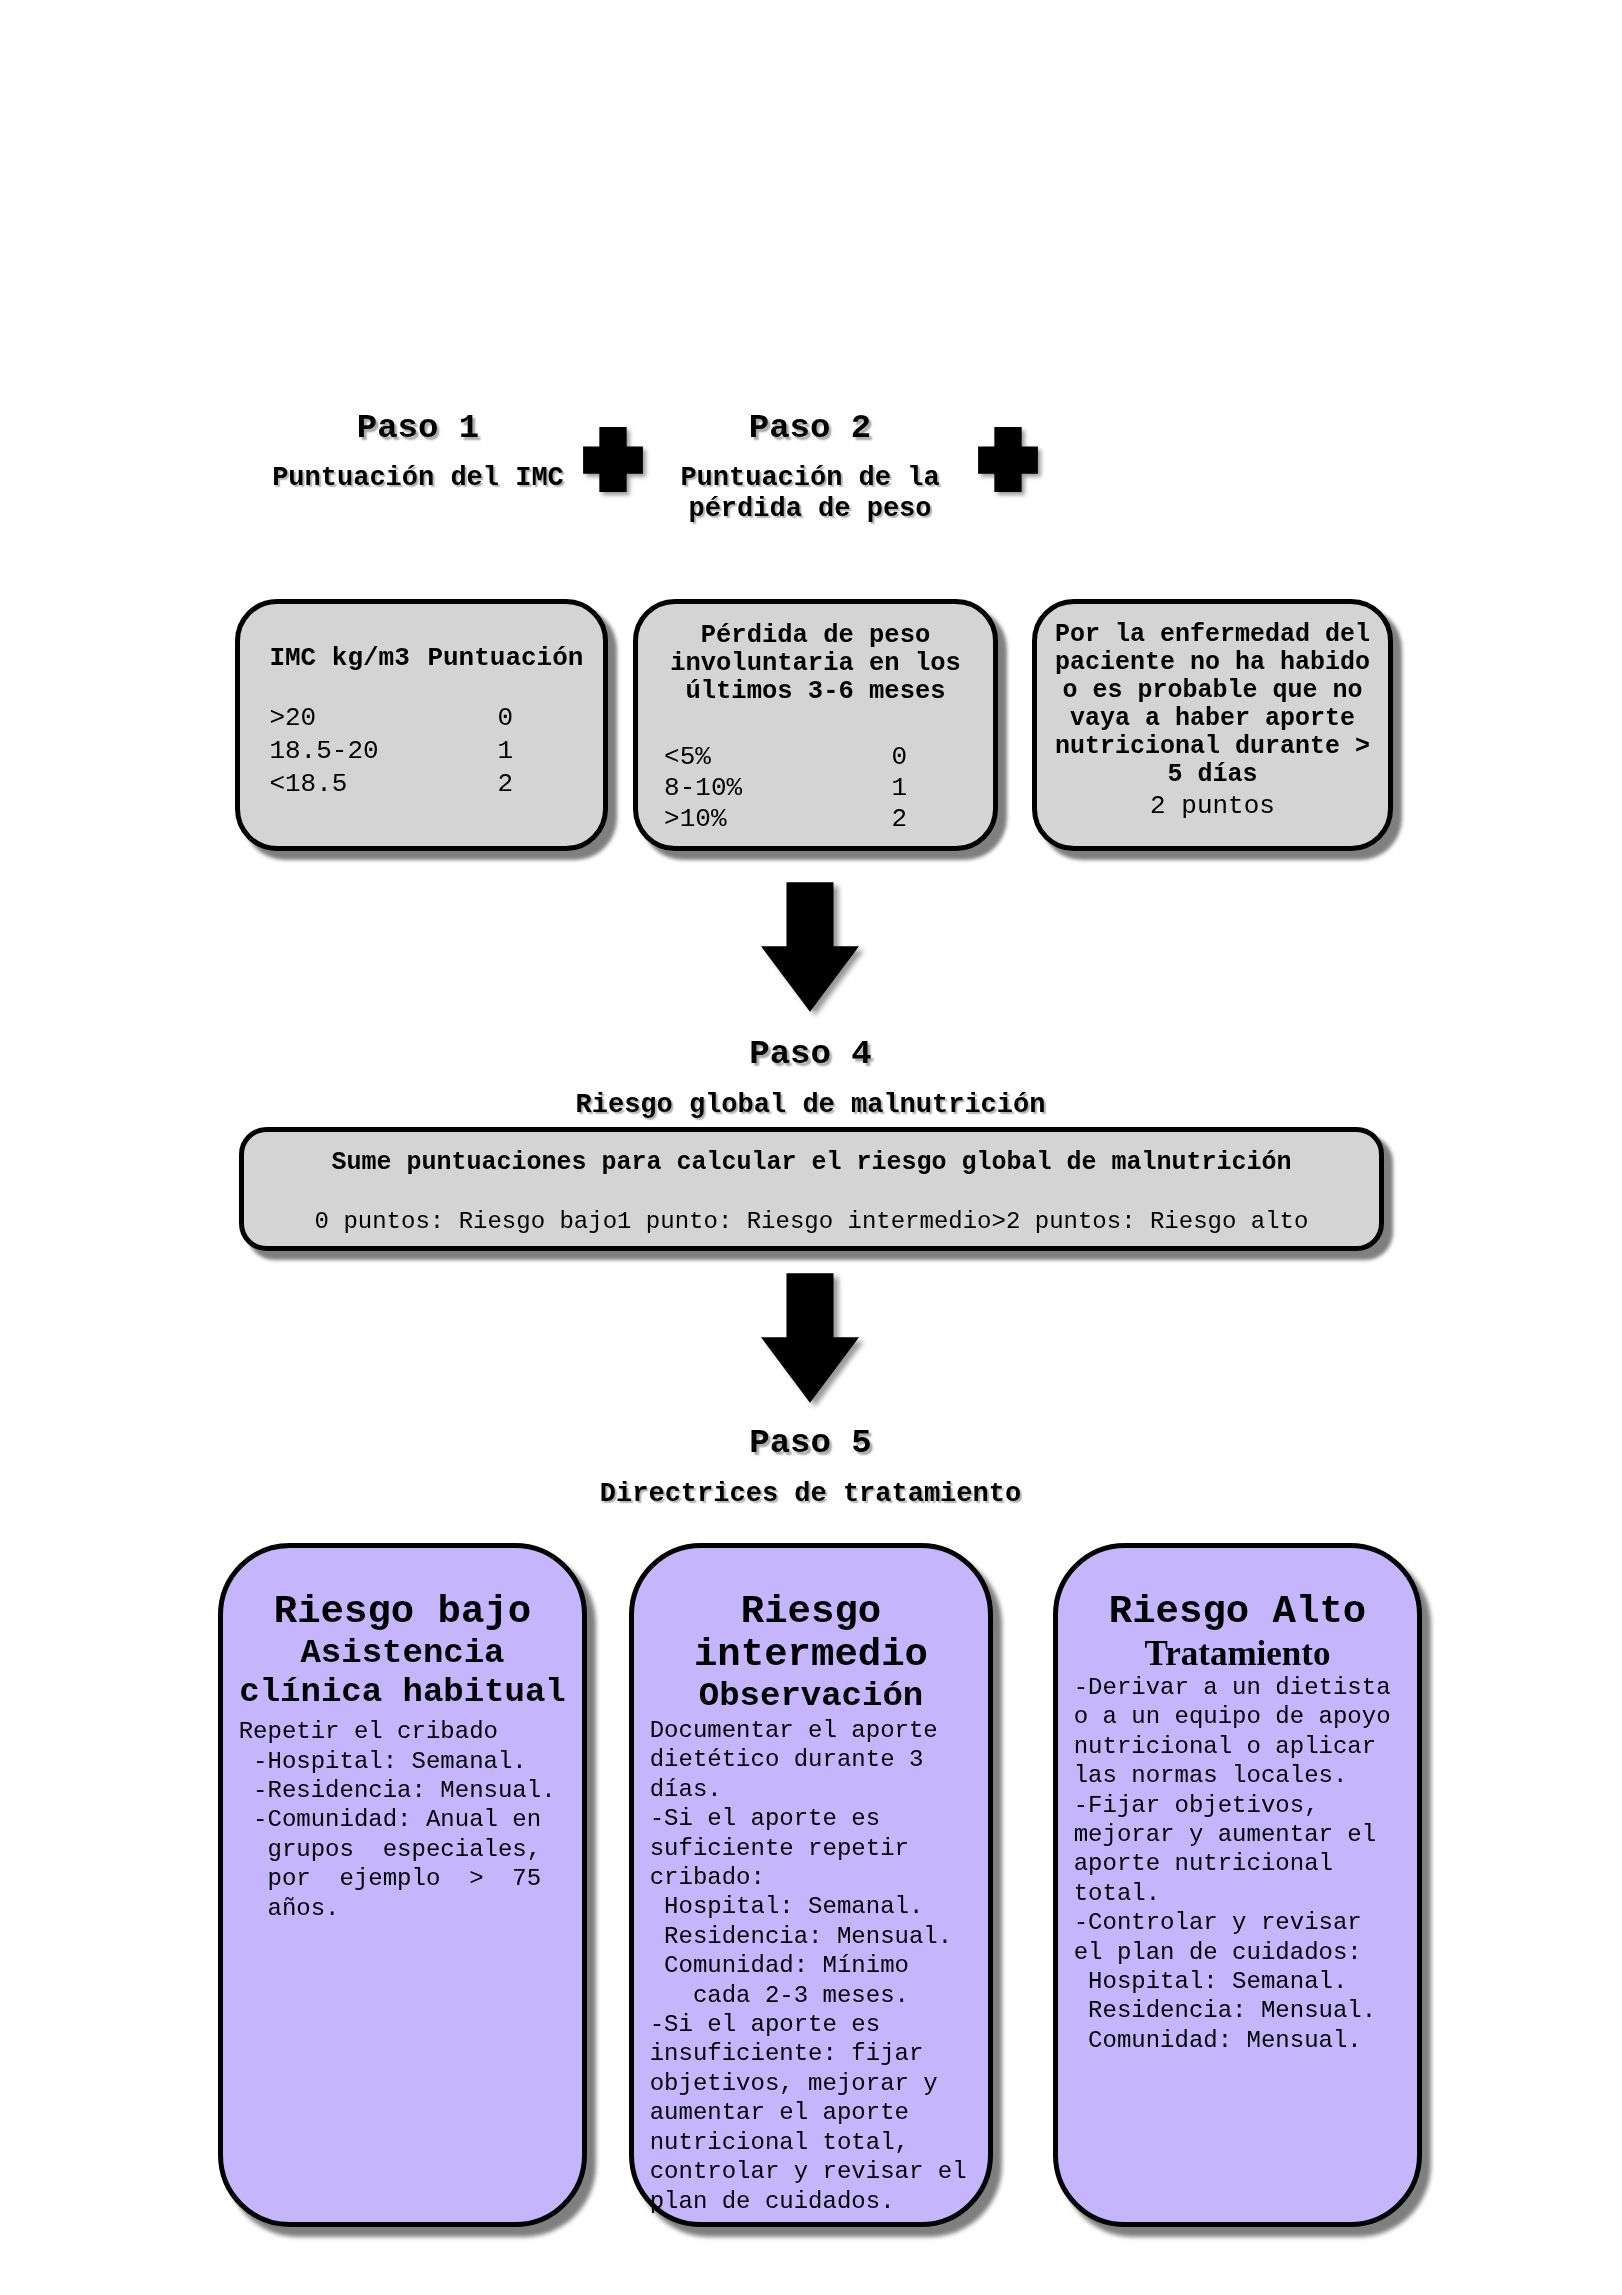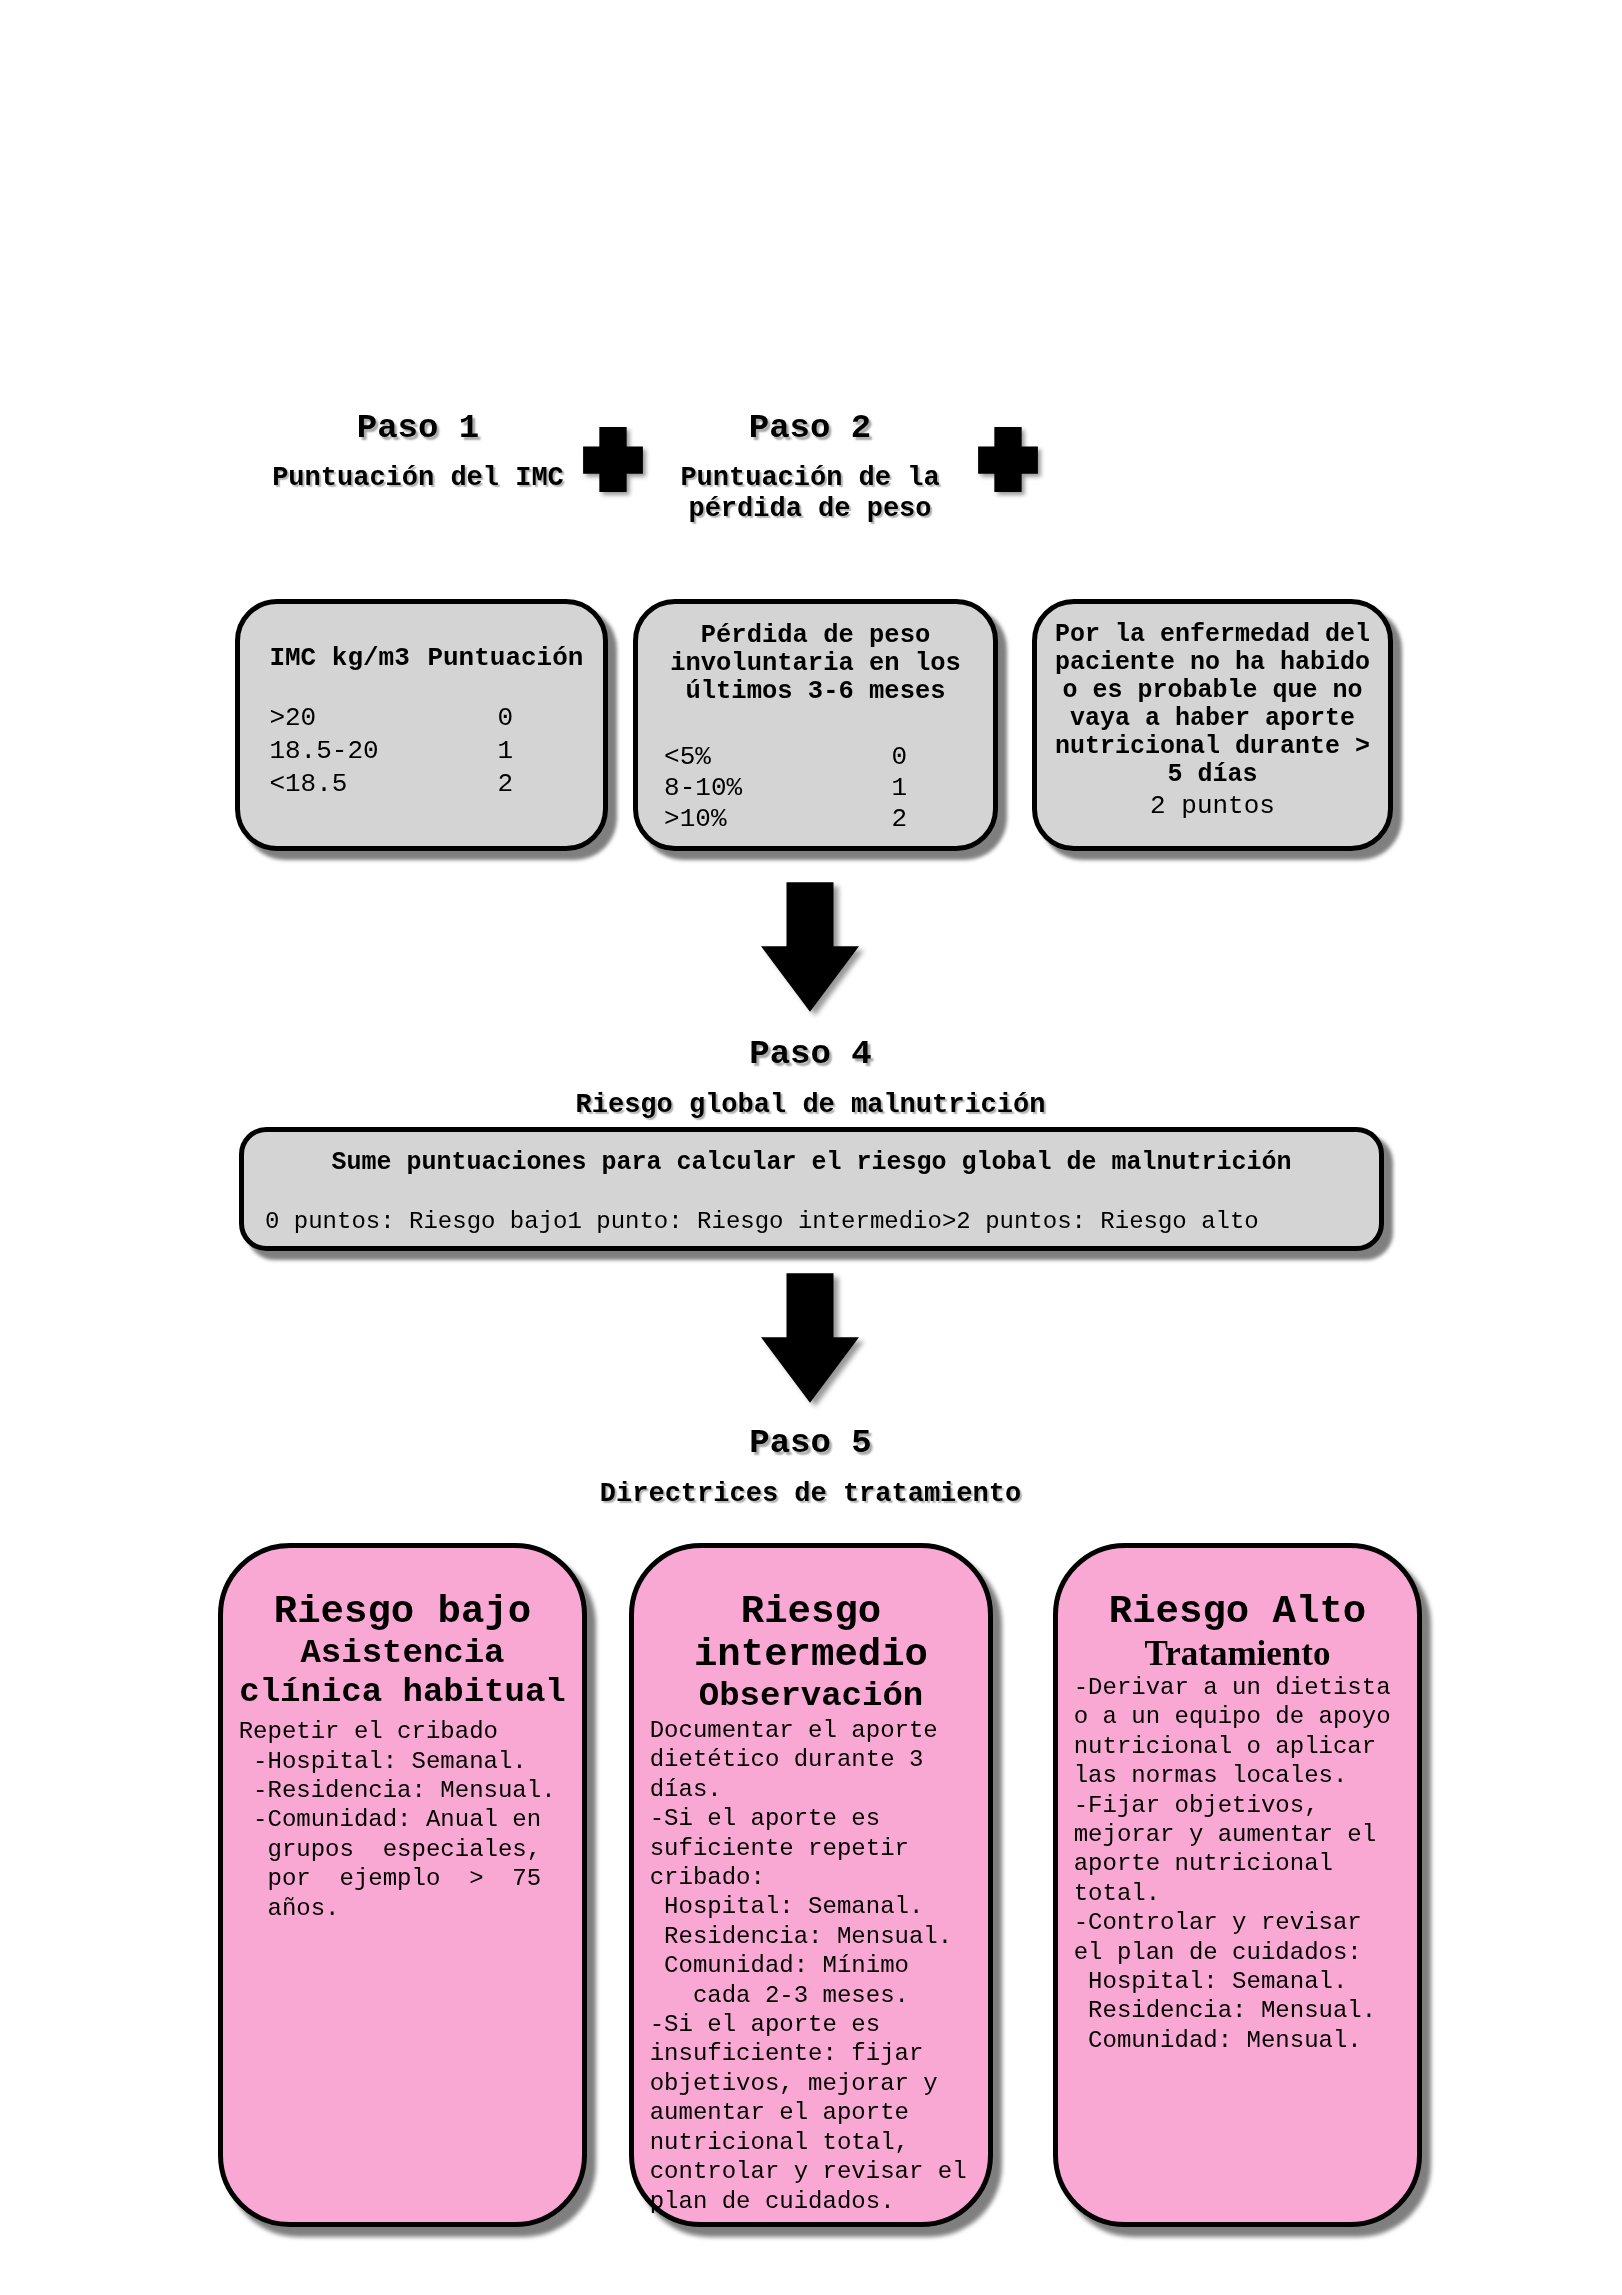--- a/index.html
+++ b/index.html
@@ -84,26 +84,26 @@
   .mid-head .step-sub{margin-top:7.9px;}
 
   
   .sum-box{
     position:absolute;left:239px;top:1127px;width:1145px;height:124px;
     background:#d4d4d4;border:5.9px solid #000;border-radius:27.5px;
     box-shadow:8.5px 8.5px 3.9px rgba(0,0,0,0.50);
     box-sizing:border-box;
   }
   .sum-title{margin-top:15.7px;text-align:center;font-weight:bold;font-size:25px;}
-  .sum-legend{display:flex;justify-content:flex-start;padding:0 21px;margin-top:31px;font-size:24px;}
+  .sum-legend{display:flex;justify-content:center;padding:0 21px;margin-top:31px;font-size:24px;}
 
   
   .risk-box{
     position:absolute;top:1543px;height:684px;
-    background:#f9a8d4;border:5.9px solid #000;border-radius:72px;
+    background:#c4b5fd;border:5.9px solid #000;border-radius:72px;
     box-shadow:8.5px 9.2px 4.6px rgba(0,0,0,0.50);
     box-sizing:border-box;display:flex;flex-direction:column;
     padding:43px 15.7px 0 15.7px;
   }
   .risk-box.r1{left:218px;width:369px;}
   .risk-box.r2{left:629px;width:364px;}
   .risk-box.r3{left:1053px;width:369px;}
   .risk-title{font-size:39px;line-height:43px;font-weight:bold;text-align:center;}
   .risk-sub{font-size:34px;line-height:39px;font-weight:bold;text-align:center;}
   .risk-sub.serif{font-family:"Liberation Serif","DejaVu Serif",serif;font-size:35px;}

